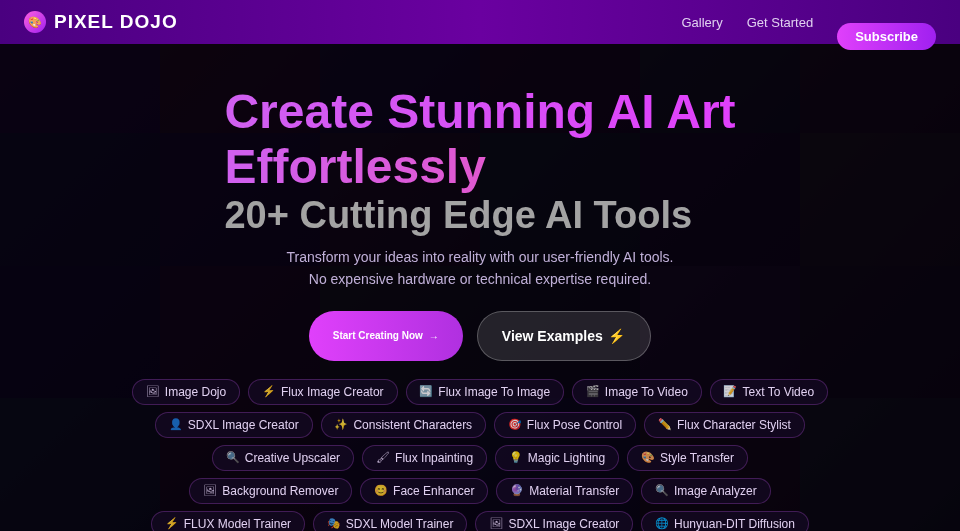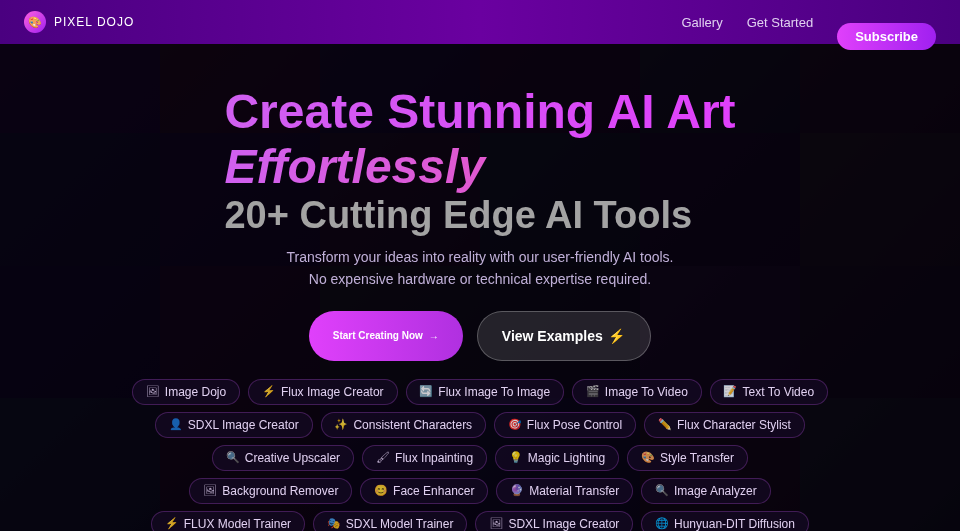--- a/index.html
+++ b/index.html
@@ -82,22 +82,22 @@
       height: 22px;
       background: linear-gradient(135deg, #ff60e0, #a020f0);
       border-radius: 50%;
       display: flex;
       align-items: center;
       justify-content: center;
       font-size: 11px;
     }
     .nav-logo-text {
       color: white;
-      font-weight: 400;
-      font-size: 12px;
+      font-weight: 700;
+      font-size: 19px;
       letter-spacing: 1px;
     }
     .nav-links {
       display: flex;
       align-items: center;
       gap: 24px;
     }
     .nav-link {
       color: #e0d0f0;
       font-size: 13px;
@@ -143,21 +143,20 @@
       background-clip: text;
     }
     .hero-line2 {
       font-size: 48px;
       font-weight: 800;
       background: linear-gradient(90deg, #d060f0, #f050b0);
       -webkit-background-clip: text;
       -webkit-text-fill-color: transparent;
       background-clip: text;
       display: block;
-      font-style: italic;
     }
     .hero-line3 {
       font-size: 38px;
       font-weight: 800;
       color: #a3a3a3;
       display: block;
     }
 
     .hero-subtitle {
       color: #c0b0d8;

